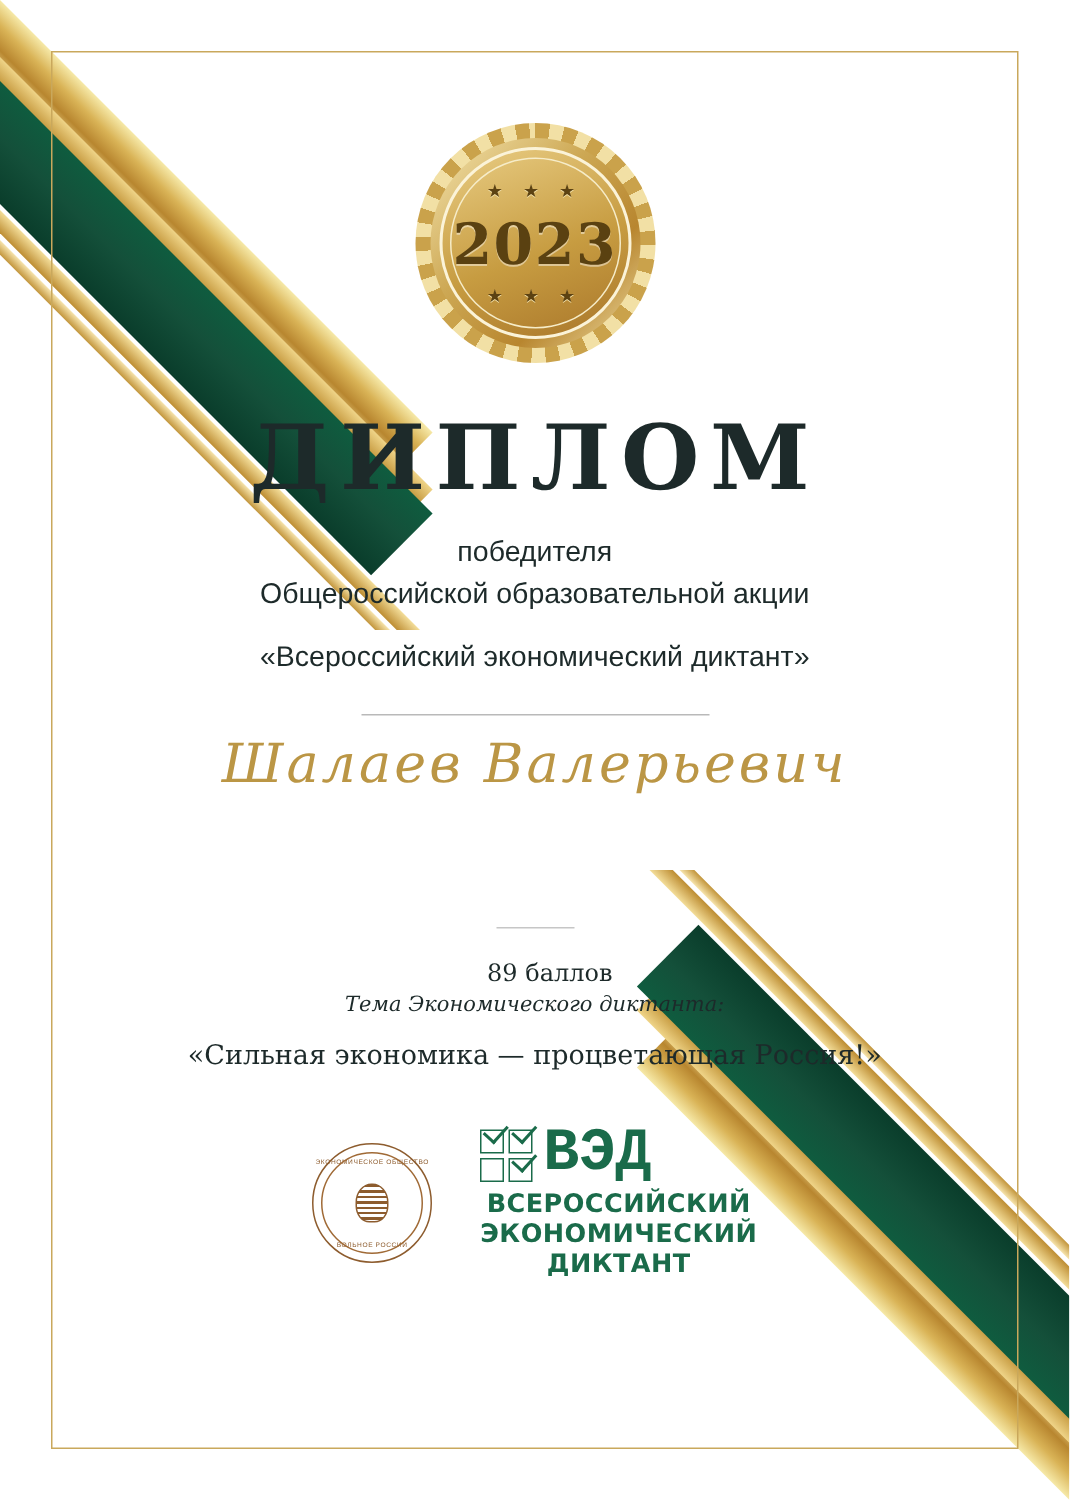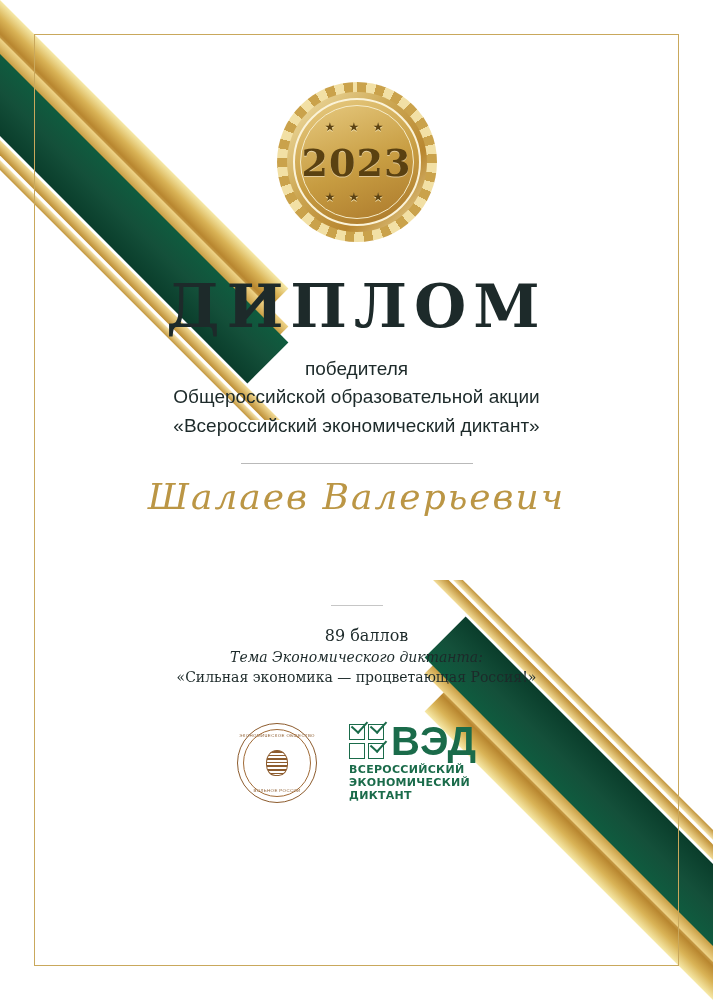--- a/index.html
+++ b/index.html
@@ -176,21 +176,21 @@
     margin-top: 22px;
     font-size: 19px;
     color: #1d2a2a;
   }
   .sub2 {
     margin-top: 6px;
     font-size: 19px;
     color: #1d2a2a;
   }
   .sub3 {
-    margin-top: 7px;
+    margin-top: 20px;
     font-size: 19px;
     color: #1d2a2a;
     text-align: center;
   }
   .divider {
     width: 232px;
     height: 1px;
     background: #b9b9b9;
     margin: 26px auto 0;
   }
@@ -224,23 +224,23 @@
     margin-left: 20px;
   }
   .theme-label {
     margin-top: 4px;
     font-family: "DejaVu Serif", serif;
     font-size: 14px;
     color: #1d2a2a;
     font-style: italic;
   }
   .theme-value {
-    margin-top: 4px;
-    font-family: "DejaVu Serif", serif;
-    font-size: 14px;
+    margin-top: 15px;
+    font-family: "DejaVu Serif", serif;
+    font-size: 18px;
     color: #1d2a2a;
   }
 
   
   .logos {
     margin-top: 38px;
     display: flex;
     align-items: center;
     justify-content: center;
     gap: 32px;
@@ -306,36 +306,36 @@
     position: absolute;
     left: 2px;
     top: -5px;
     width: 13px;
     height: 8px;
     border-left: 2.2px solid #1a6b4a;
     border-bottom: 2.2px solid #1a6b4a;
     transform: rotate(-48deg);
   }
   .vad-letters {
-    font-family: Liberation Sans, sans-serif;
+    font-family: Liberation Mono, monospace;
     font-weight: 700;
     font-size: 40px;
     color: #1a6b4a;
     line-height: .92;
     letter-spacing: 0px;
   }
   .vad-sub {
     margin-top: 4px;
     font-family: "DejaVu Sans", sans-serif;
     font-weight: 700;
-    font-size: 11px;
+    font-size: 17px;
     color: #1a6b4a;
     line-height: 1.18;
     letter-spacing: .3px;
-    text-align: left;
+    text-align: center;
     text-transform: uppercase;
   }
 </style>
 </head>
 <body>
 
 <div class="certificate">
 
   <div class="corner corner-tl">
     <div class="band band-gold-a"></div>

